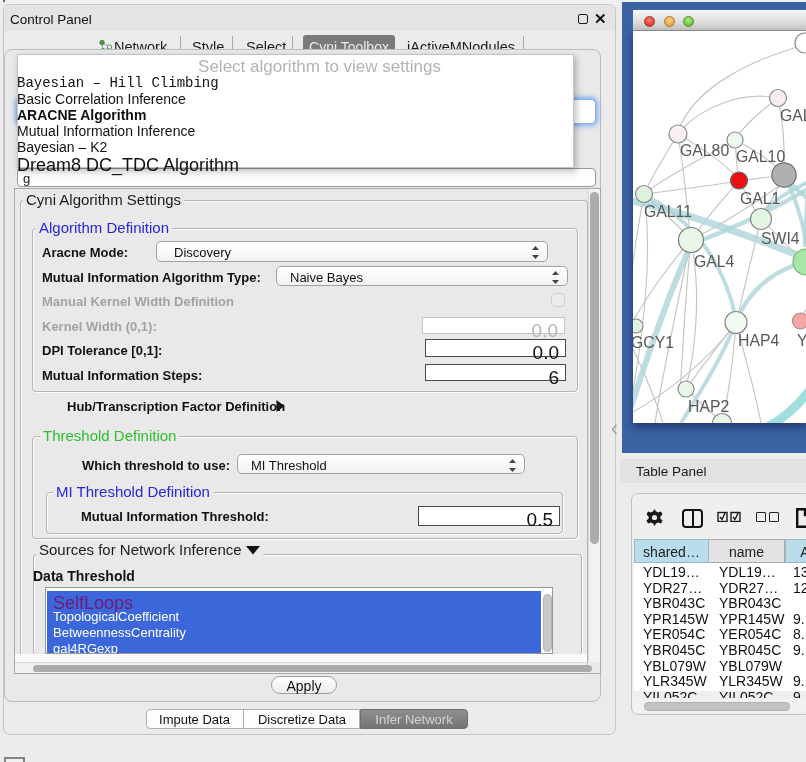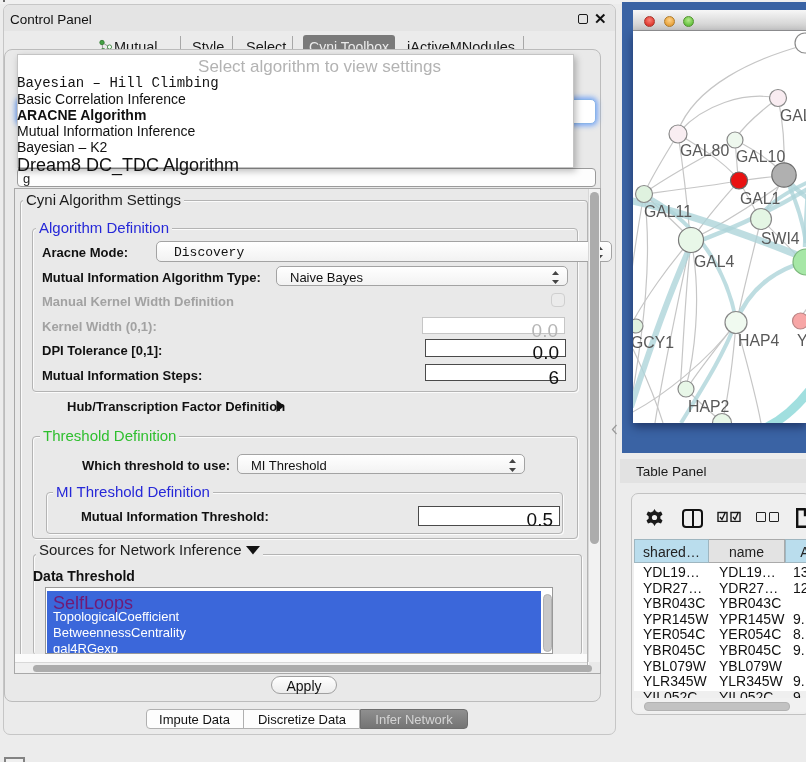--- a/index.html
+++ b/index.html
@@ -33,21 +33,21 @@
 <div class="abs" style="left:99px;top:39px;width:13px;height:16px;">
 <svg width="13" height="16" viewBox="0 0 13 16">
 <line x1="3" y1="3.5" x2="10.5" y2="8" stroke="#999" stroke-width="1"></line>
 <line x1="4" y1="12.5" x2="10.5" y2="8" stroke="#999" stroke-width="1"></line>
 <line x1="3" y1="3.5" x2="4" y2="12.5" stroke="#999" stroke-width="1"></line>
 <circle cx="3" cy="3.5" r="2.2" fill="#44a044" stroke="#2c7a2c" stroke-width="0.8"></circle>
 <circle cx="4.2" cy="12.3" r="2.7" fill="#55b055" stroke="#2c7a2c" stroke-width="0.8"></circle>
 <circle cx="10.5" cy="8" r="2.1" fill="#f6fff6" stroke="#2c7a2c" stroke-width="0.8"></circle>
 </svg>
 </div>
-<div class="abs" style="left:114px;top:39px;font-size:14.5px;color:#1a1a1a;white-space:nowrap;">Mutual</div>
+<div class="abs" style="left:114px;top:39px;font-size:14.5px;color:#1a1a1a;white-space:nowrap;">Network</div>
 <div class="abs" style="left:192px;top:39px;font-size:14.5px;color:#1a1a1a;white-space:nowrap;">Style</div>
 <div class="abs" style="left:246px;top:39px;font-size:14.5px;color:#1a1a1a;white-space:nowrap;">Select</div>
 <div class="abs" style="left:303px;top:35px;width:92px;height:22px;background:#7a7a7a;border-radius:3px;"></div>
 <div class="abs" style="left:303px;top:39px;width:92px;text-align:center;font-size:14px;color:#ececec;white-space:nowrap;">Cyni Toolbox</div>
 <div class="abs" style="left:407px;top:39px;font-size:14.5px;color:#1a1a1a;white-space:nowrap;">jActiveMNodules</div>
 
 <div class="abs" style="left:4px;top:49px;width:597px;height:653px;border:1px solid #bcbcbc;border-radius:8px;background:#e9e9e9;box-sizing:border-box;"></div>
 
 <div class="abs" style="left:17px;top:99px;width:579px;height:25px;background:#fff;border:1px solid #8ab4e8;border-radius:5px;box-sizing:border-box;box-shadow:0 0 5px 2px rgba(90,150,250,0.75);"></div>
 
@@ -59,21 +59,21 @@
   
 </div>
 
 <div class="abs groupbox" style="left:20px;top:200px;width:566px;height:470px;border-bottom:none;border-bottom-left-radius:0;border-bottom-right-radius:0;"></div>
 <div class="abs grouplbl" style="left:23px;top:192px;color:#1c1c1c;">Cyni Algorithm Settings</div>
 
 <div class="abs groupbox" style="left:32px;top:228px;width:544px;height:162px;"></div>
 <div class="abs grouplbl" style="left:36px;top:220px;color:#2628d8;">Algorithm Definition</div>
 
 <div class="abs lbl b" style="left:42px;top:245px;">Aracne Mode:</div>
-<div class="abs combo" style="left:156px;top:241px;width:456px;padding-left:17px;font-family:Liberation Mono, monospace;">Discovery
+<div class="abs combo" style="left:156px;top:241px;width:392px;padding-left:17px;">Discovery
   <svg class="stepper" width="7" height="13" viewBox="0 0 7 13">
       <path d="M3.5 0 L7 4 L0 4 Z" fill="#444"></path>
       <path d="M3.5 13 L7 9 L0 9 Z" fill="#444"></path>
     </svg>
 </div>
 <div class="abs lbl b" style="left:42px;top:270px;">Mutual Information Algorithm Type:</div>
 <div class="abs combo" style="left:276px;top:266px;width:292px;height:20px;">Naive Bayes
   <svg class="stepper" width="7" height="13" viewBox="0 0 7 13">
       <path d="M3.5 0 L7 4 L0 4 Z" fill="#444"></path>
       <path d="M3.5 13 L7 9 L0 9 Z" fill="#444"></path>

